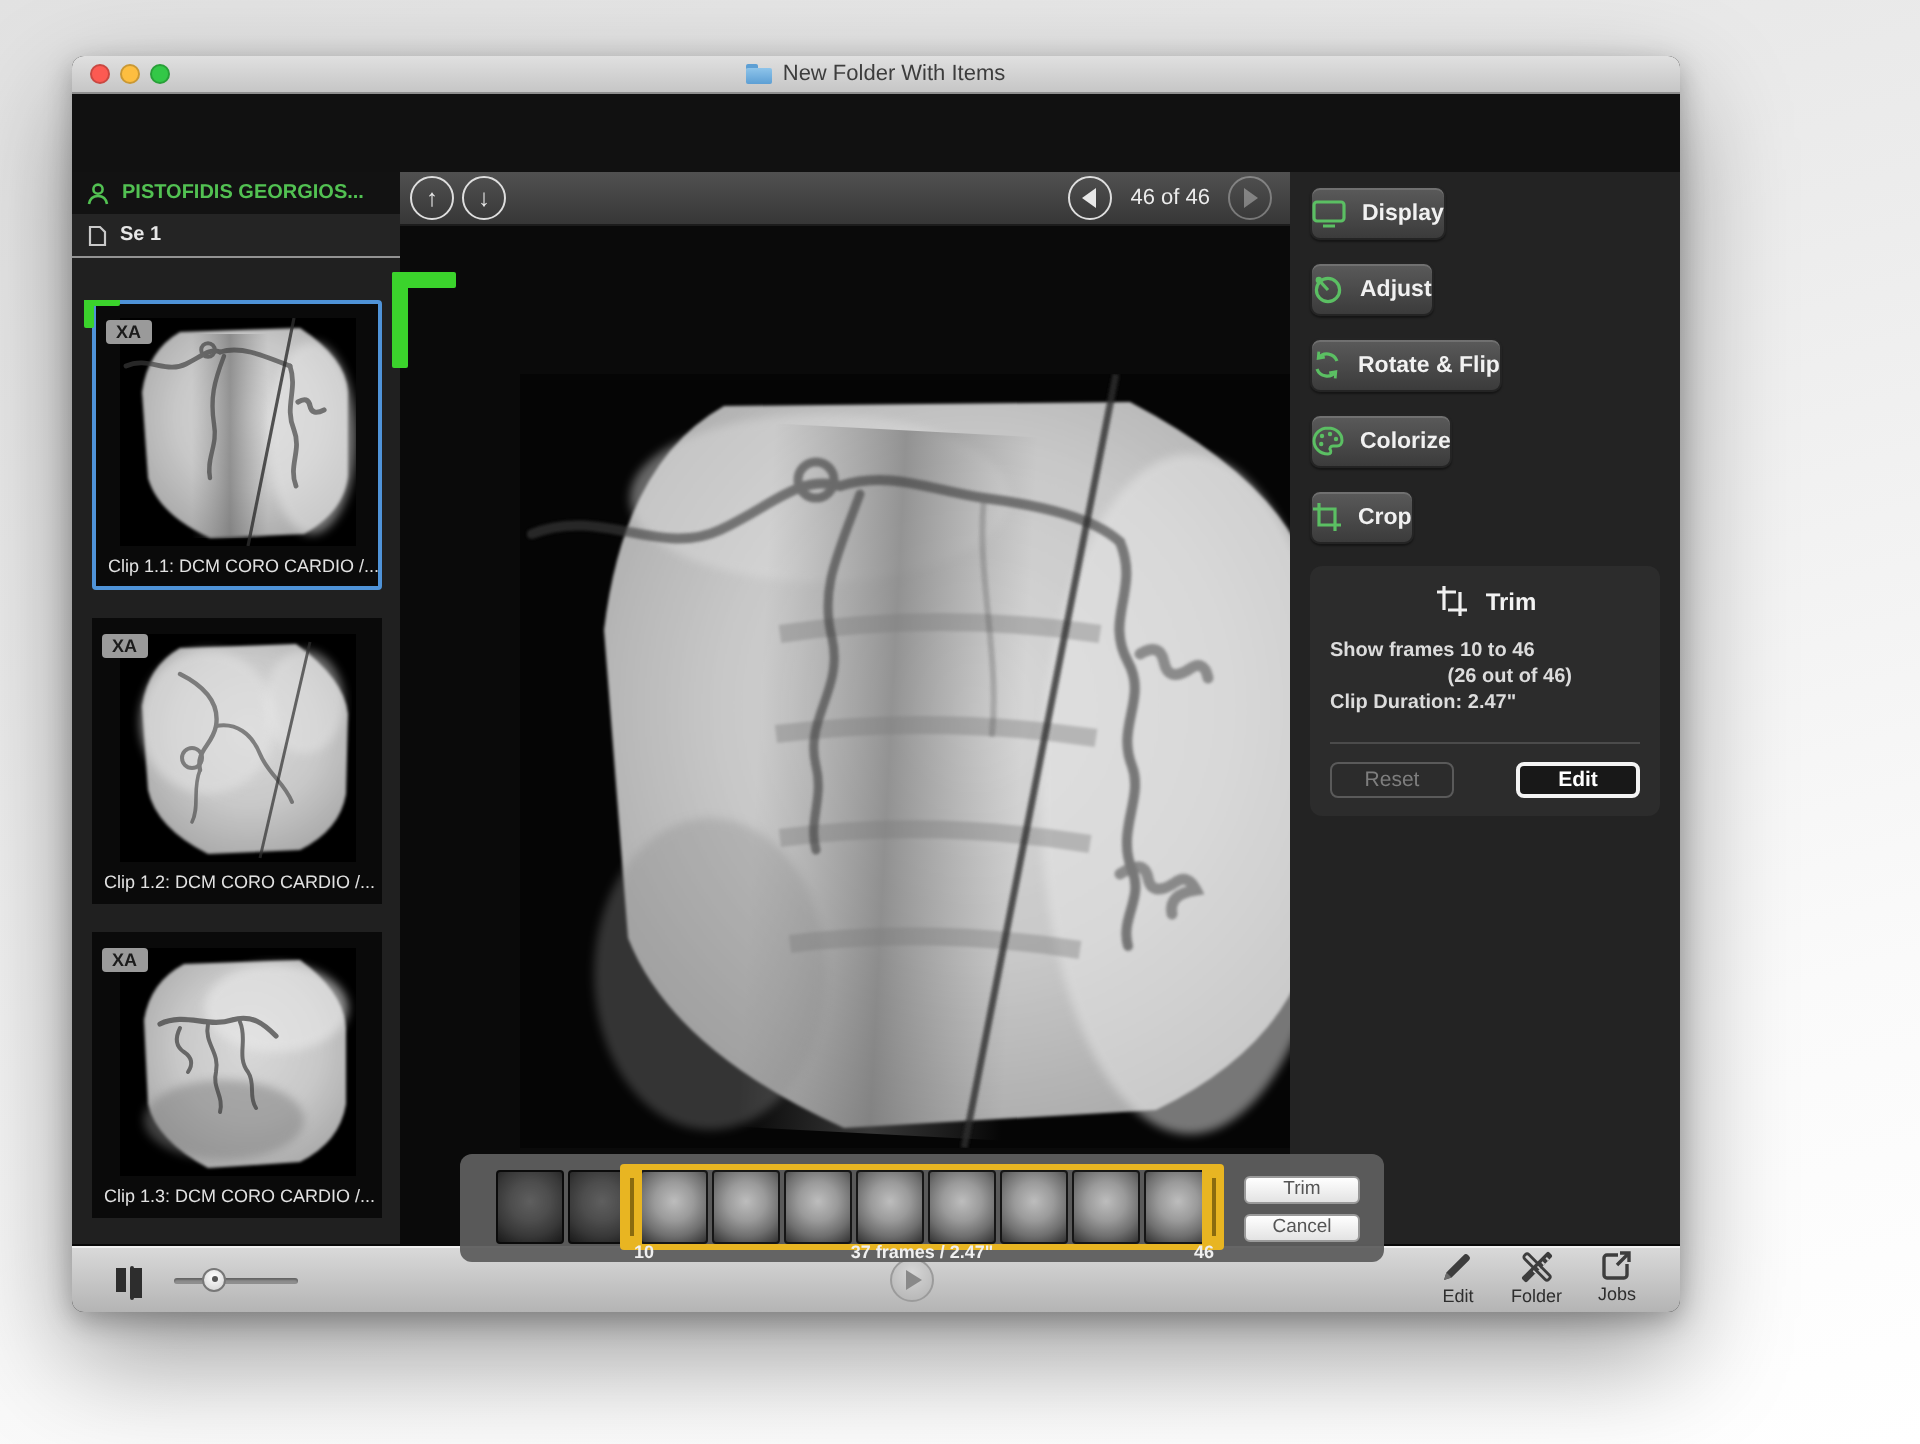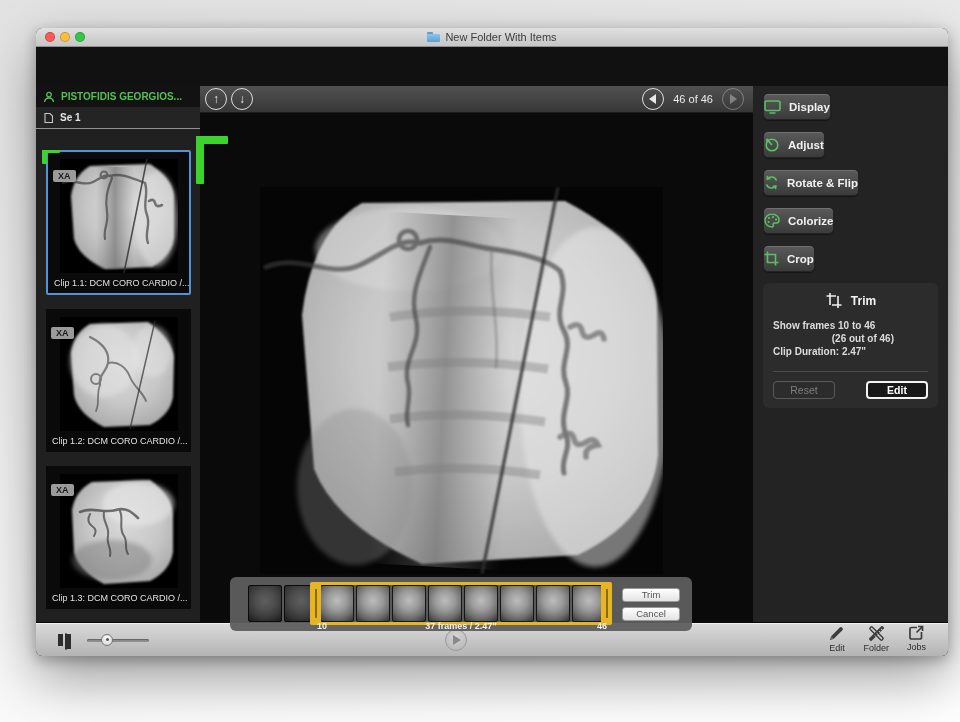--- a/index.html
+++ b/index.html
@@ -3,21 +3,21 @@
 <meta charset="utf-8">
 <style>
   * { margin:0; padding:0; box-sizing:border-box; }
   html,body { width:960px; height:722px; }
   body {
     font-family:"Liberation Sans", sans-serif;
     background:linear-gradient(165deg,#e2e2e2 0%,#ececec 35%,#fafafa 75%,#ffffff 100%);
     position:relative; overflow:hidden;
   }
   .window {
-    position:absolute; left:36px; top:28px; width:912px; height:628px;
+    position:absolute; left:36px; top:28px; width:804px; height:628px;
     border-radius:6px; overflow:hidden;
     box-shadow:0 22px 55px rgba(0,0,0,.38), 0 4px 14px rgba(0,0,0,.28);
     background:#111;
   }
   
   .titlebar {
     position:absolute; top:0; left:0; right:0; height:19px;
     background:linear-gradient(#e0e0e0,#c6c6c6);
     border-bottom:1px solid #8f8f8f;
     display:flex; align-items:center;
@@ -38,21 +38,21 @@
   .sidebar { width:164px; background:#202020; position:relative; overflow:hidden; flex:none; }
   .side-row { height:21px; display:flex; align-items:center; gap:6px; padding-left:7px;
     font-size:10px; font-weight:700; color:#e6e6e6; background:#242424; }
   .side-row.patient { background:#121212; color:#52c152; }
   .side-row svg { flex:none; }
   .series-sep { height:1px; background:#b9b9b9; opacity:.75; }
   .thumbs { position:absolute; top:64px; bottom:0; left:0; right:0; overflow:hidden; }
   .thumb-item { width:145px; margin:0 0 14px 10px; background:#0a0a0a; position:relative; padding:8px 0 4px 0; }
   .thumb-item.selected { border:2px solid #4f93d8; border-radius:2px; padding:7px 0 3px 0; }
   .thumb-img { width:118px; height:114px; margin:0 auto; display:block; background:#000; }
-  .xa-badge { position:absolute; top:18px; left:5px; background:rgba(175,175,175,.88); color:#1b1b1b;
+  .xa-badge { position:absolute; top:8px; left:5px; background:rgba(175,175,175,.88); color:#1b1b1b;
     font-size:9px; font-weight:700; padding:1px 5px; border-radius:2px; z-index:2; }
   .thumb-label { font-size:9px; color:#e2e2e2; padding:5px 5px 2px 6px; white-space:nowrap; overflow:hidden; }
   .corner-bracket-sm { position:absolute; left:-6px; top:-4px; width:18px; height:16px; z-index:3; }
   .corner-bracket-sm:before { content:""; position:absolute; left:0; top:0; width:18px; height:5px; background:#3bd32c; border-radius:1px; }
   .corner-bracket-sm:after { content:""; position:absolute; left:0; top:0; width:5px; height:16px; background:#3bd32c; border-radius:1px; }
   
   .viewer { flex:1; position:relative; background:#0a0a0a; }
   .viewer-toolbar { position:absolute; top:0; left:0; right:0; height:27px;
     background:linear-gradient(#515151,#373737); border-bottom:1px solid #1c1c1c;
     display:flex; align-items:center; z-index:5; }

